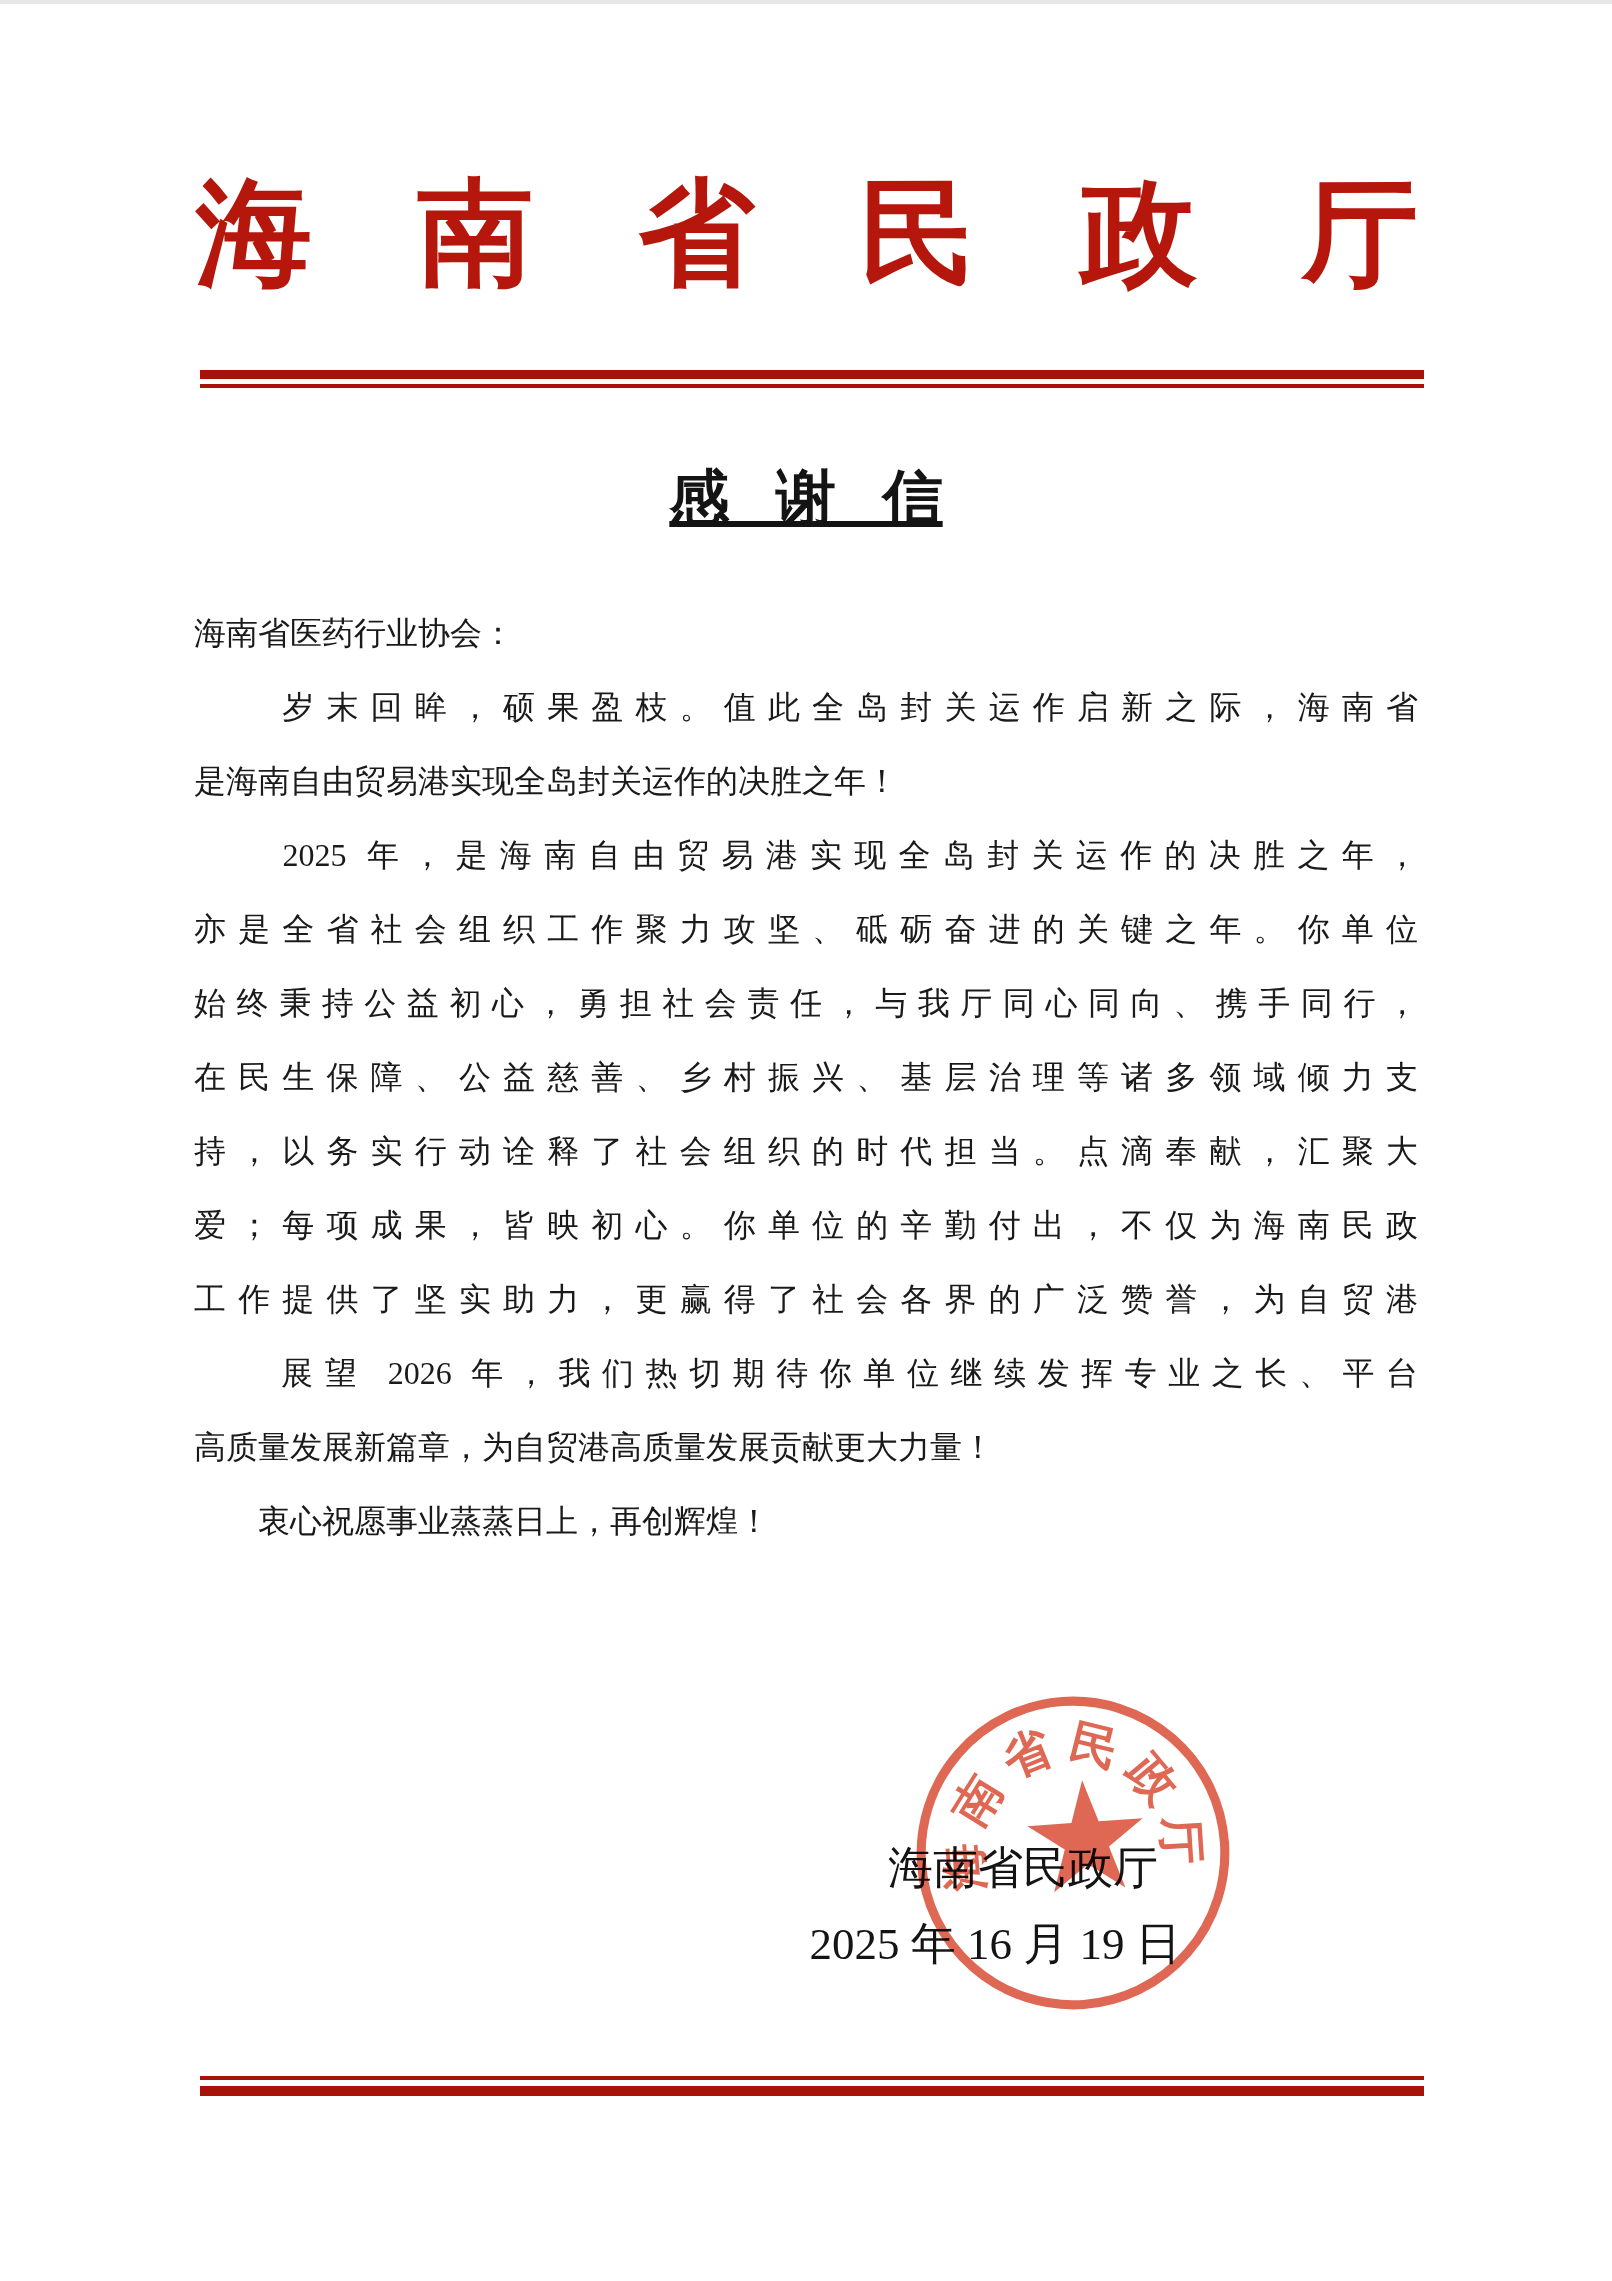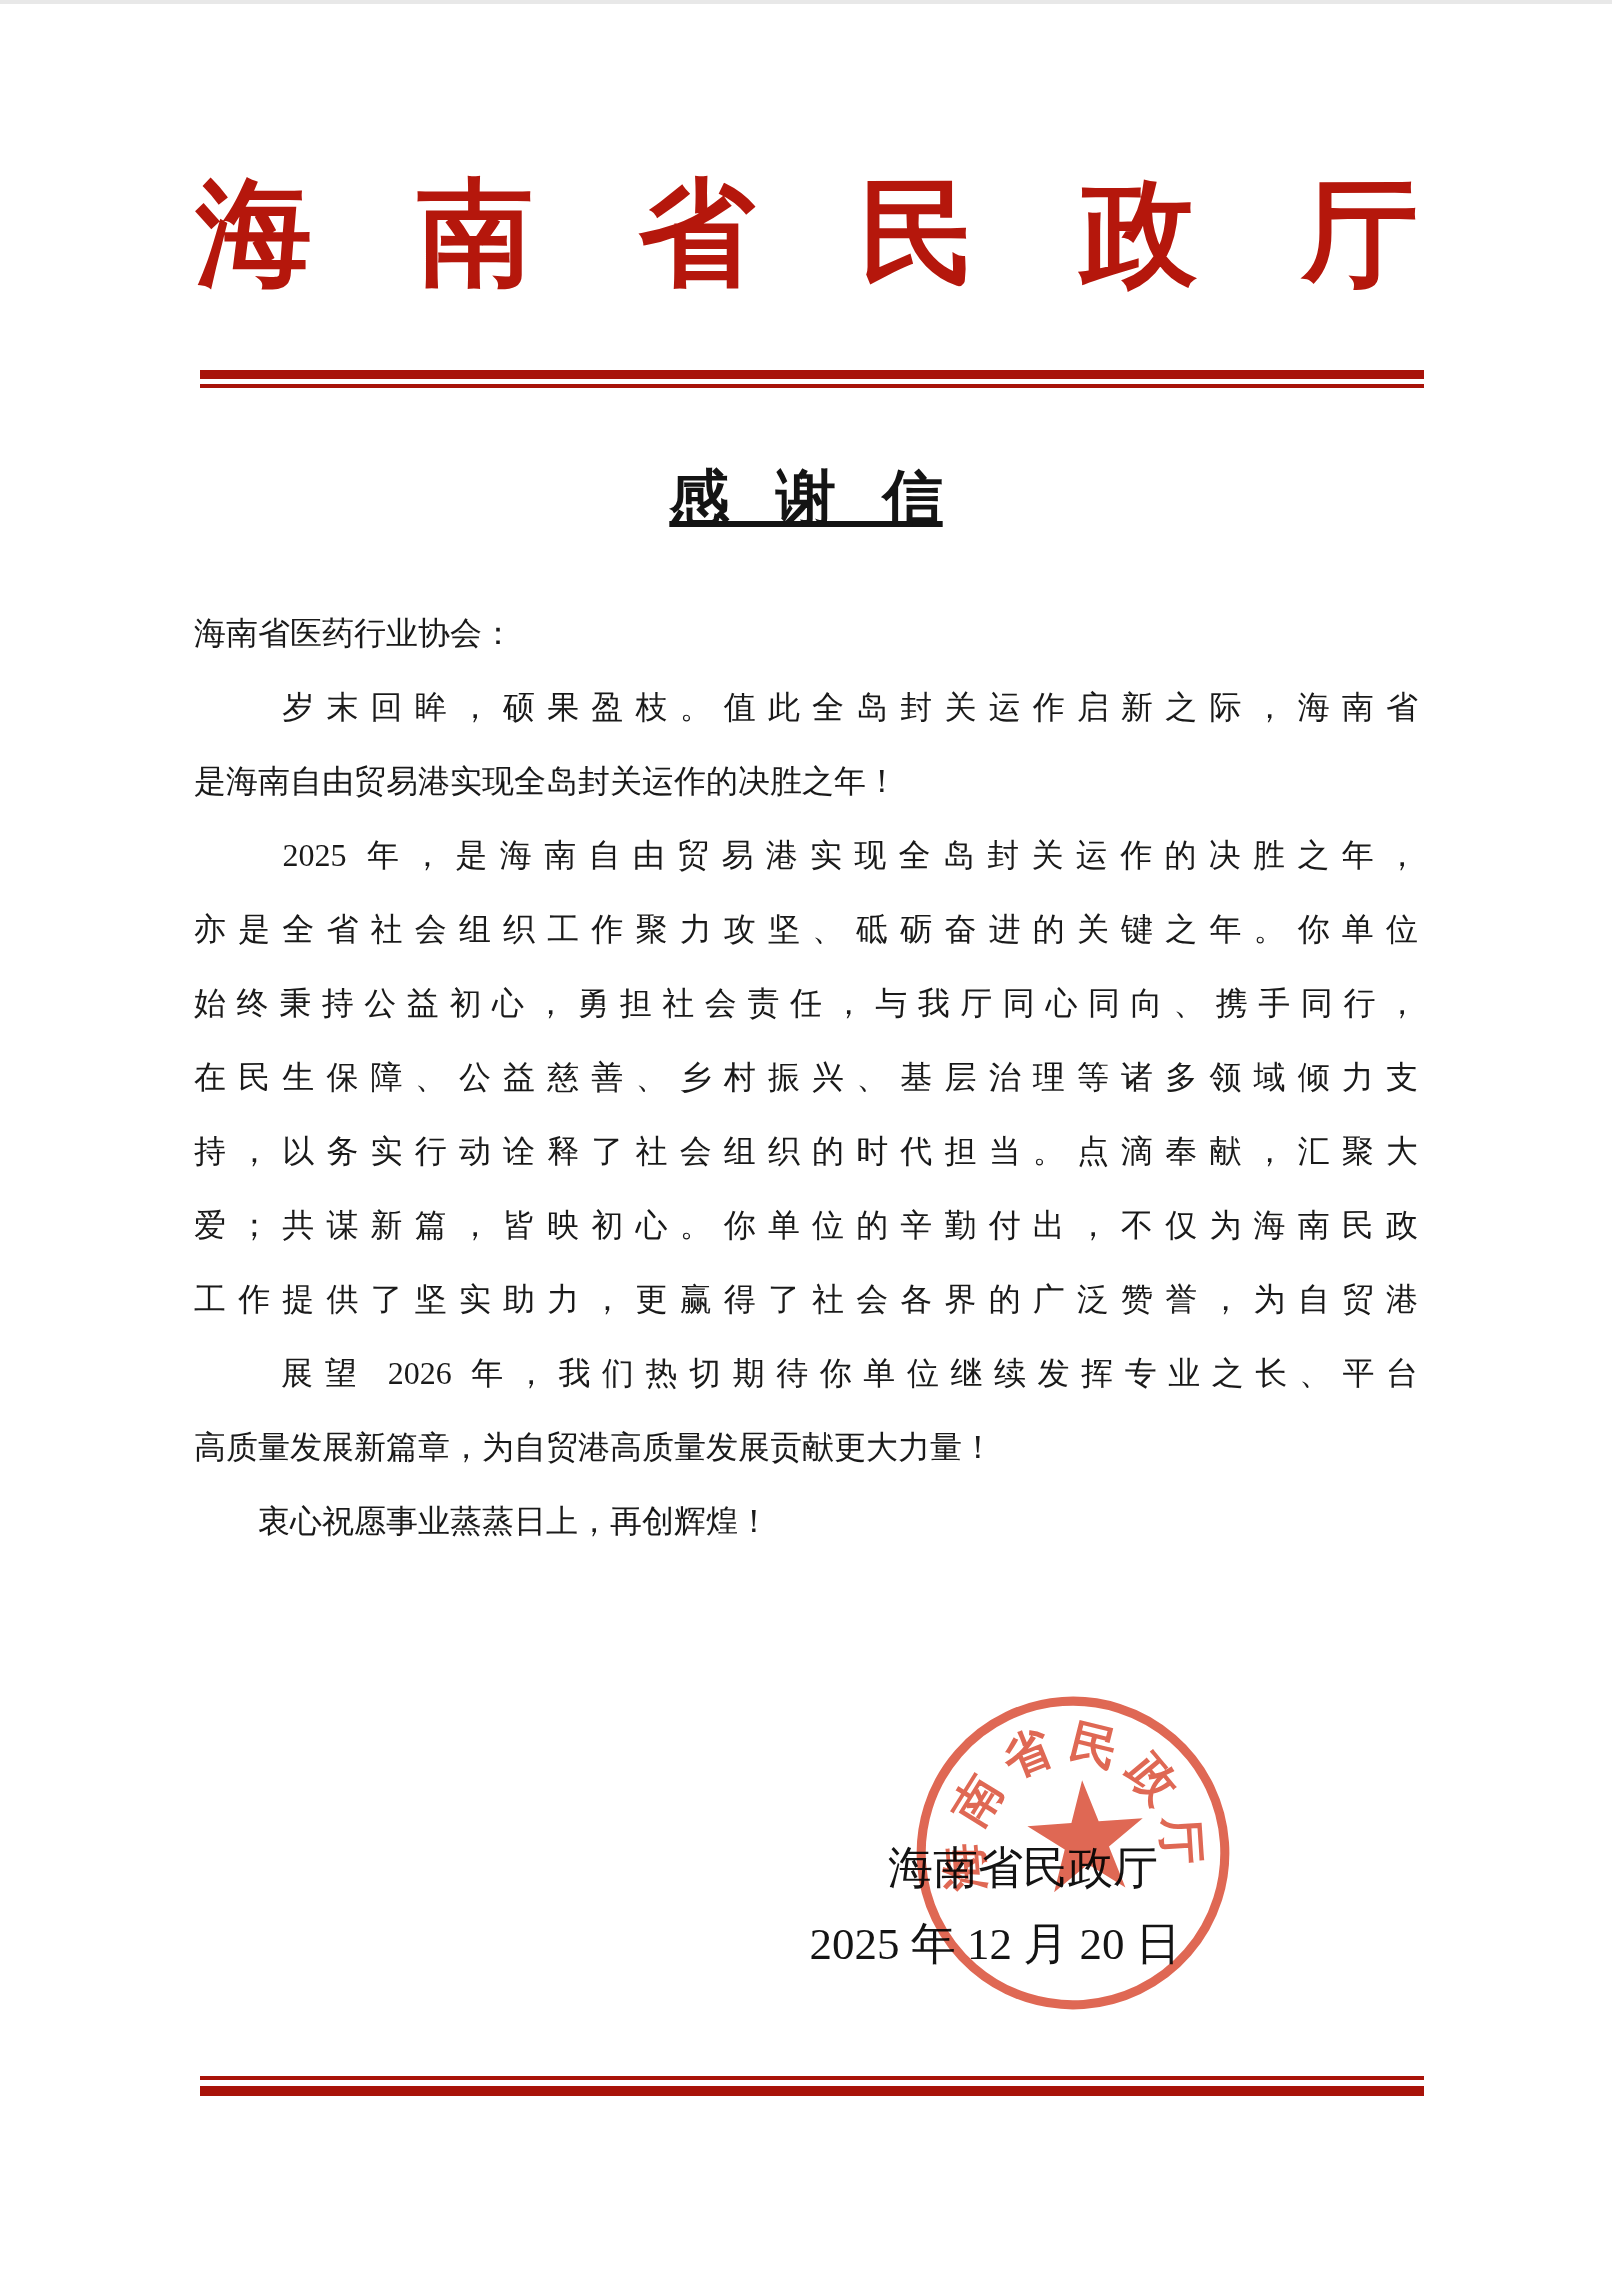--- a/index.html
+++ b/index.html
@@ -76,29 +76,29 @@
 
   <div class="body-block">
     <div class="line">海南省医药行业协会：</div>
     <div class="line fill">　　岁末回眸，硕果盈枝。值此全岛封关运作启新之际，海南省</div>
     <div class="line">是海南自由贸易港实现全岛封关运作的决胜之年！</div>
     <div class="line fill">　　2025 年，是海南自由贸易港实现全岛封关运作的决胜之年，</div>
     <div class="line fill">亦是全省社会组织工作聚力攻坚、砥砺奋进的关键之年。你单位</div>
     <div class="line fill">始终秉持公益初心，勇担社会责任，与我厅同心同向、携手同行，</div>
     <div class="line fill">在民生保障、公益慈善、乡村振兴、基层治理等诸多领域倾力支</div>
     <div class="line fill">持，以务实行动诠释了社会组织的时代担当。点滴奉献，汇聚大</div>
-    <div class="line fill">爱；共谋新篇，皆映初心。你单位的辛勤付出，不仅为海南民政</div>
+    <div class="line fill">爱；每项成果，皆映初心。你单位的辛勤付出，不仅为海南民政</div>
     <div class="line fill">工作提供了坚实助力，更赢得了社会各界的广泛赞誉，为自贸港</div>
     <div class="line fill">　　展望 2026 年，我们热切期待你单位继续发挥专业之长、平台</div>
     <div class="line">高质量发展新篇章，为自贸港高质量发展贡献更大力量！</div>
     <div class="line">　　衷心祝愿事业蒸蒸日上，再创辉煌！</div>
   </div>
 
   <div class="signature">海南省民政厅</div>
-  <div class="sign-date">2025 年 12 月 20 日</div>
+  <div class="sign-date">2025 年 16 月 19 日</div>
 
   <svg class="seal" viewBox="0 0 330 330" aria-hidden="true">
     <defs>
       <path id="sealArc" d="M 78.5 196.5 A 92 92 0 1 1 251.5 196.5" fill="none"></path>
     </defs>
     <circle cx="165" cy="165" r="150" fill="none" stroke="#dd5b45" stroke-width="9"></circle>
     <polygon fill="#dd5b45" points="179,94 192.5,135.4 236.1,135.5 200.9,161.1 214.3,202.5 179,177 143.7,202.5 157.1,161.1 121.9,135.5 165.5,135.4"></polygon>
     <text font-size="47" fill="#dd5b45" letter-spacing="11" font-family="Liberation Serif, serif" font-weight="bold">
       <textPath href="#sealArc" startOffset="50%" text-anchor="middle">海南省民政厅</textPath>
     </text>

